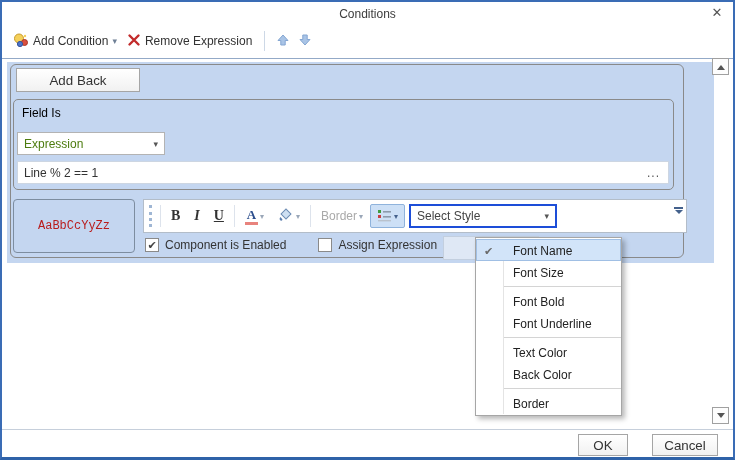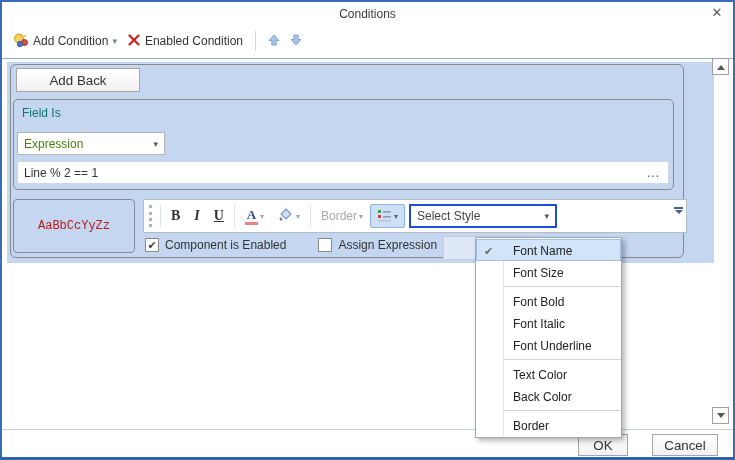--- a/index.html
+++ b/index.html
@@ -19,21 +19,21 @@
   .tb-sep{width:1px;height:20px;background:#cdd8e6;margin:0 7px;}
   .chev{font-size:9px;color:#6e7f95;line-height:1;}
   .arrow-btn{padding:2px 4px;}
   
   .content{position:absolute;top:56px;left:0;right:0;bottom:26px;background:#fff;border-top:1px solid #93a9c7;}
   .panel{position:absolute;left:5px;top:60px;width:707px;height:201px;background:#c4d6f0;}
   .item-border{position:absolute;left:3px;top:2px;width:674px;height:194px;border:1px solid #898989;border-radius:6px;}
   .btn{background:linear-gradient(#ffffff,#f1f1f1);border:1px solid #a5a5a5;color:#333;text-align:center;cursor:pointer;}
   .add-level{position:absolute;left:9px;top:6px;width:124px;height:24px;line-height:22px;}
   .field-group{position:absolute;left:6px;top:37px;width:661px;height:91px;border:1px solid #8a8a8a;border-radius:5px;}
-  .field-label{position:absolute;left:8px;top:6px;color:#0f766e;}
+  .field-label{position:absolute;left:8px;top:6px;color:#000000;}
   .combo{position:absolute;background:#fff;border:1px solid #b3b3b3;display:flex;align-items:center;padding:0 6px;cursor:pointer;}
   .combo .val{flex:1;color:#4d7c0f;}
   .combo .carrot{font-size:9px;color:#555;}
   .type-combo{left:3px;top:32px;width:148px;height:23px;}
   .expr-field{position:absolute;left:3px;top:61px;width:652px;height:23px;background:#fff;border:1px solid #cdd6e2;display:flex;align-items:center;padding:0 6px;}
   .expr-field .val{flex:1;}
   .more-btn{color:#555;cursor:pointer;padding:0 2px;letter-spacing:1px;}
   .preview{position:absolute;left:6px;top:137px;width:122px;height:54px;border:1px solid #7d8da0;border-radius:4px;
     display:flex;align-items:center;justify-content:center;
     font-family:"Liberation Mono","DejaVu Sans Mono",monospace;font-size:12px;color:#b91c1c;}
@@ -106,21 +106,21 @@
       </span>
       <span>Add Condition</span>
       <span class="chev">▾</span>
     </div>
     <div class="tb-btn">
       <span>
         <svg width="14" height="14" viewBox="0 0 14 14">
           <path d="M2.5 2.5 L11.5 11.5 M11.5 2.5 L2.5 11.5" stroke="#c22b2b" stroke-width="2.4" stroke-linecap="round"></path>
         </svg>
       </span>
-      <span>Enabled Condition</span>
+      <span>Remove Expression</span>
     </div>
     <div class="tb-sep"></div>
     <div class="tb-btn arrow-btn">
       <span>
         <svg width="14" height="14" viewBox="0 0 14 14">
           <path d="M7 2 L12 7.5 H9.2 V12 H4.8 V7.5 H2 Z" fill="#a9c4e6" stroke="#84a6d2"></path>
         </svg>
       </span>
     </div>
     <div class="tb-btn arrow-btn">
@@ -228,21 +228,20 @@
   </div>
 
   <div class="menu">
     <div class="menu-item hl">
       <span class="menu-check">✔</span>
       <span>Font Name</span>
     </div>
     <div class="menu-item"><span>Font Size</span></div>
     <div class="menu-sep"></div>
     <div class="menu-item"><span>Font Bold</span></div>
-    <div class="menu-item"><span>Font Italic</span></div>
     <div class="menu-item"><span>Font Underline</span></div>
     <div class="menu-sep"></div>
     <div class="menu-item"><span>Text Color</span></div>
     <div class="menu-item"><span>Back Color</span></div>
     <div class="menu-sep"></div>
     <div class="menu-item"><span>Border</span></div>
   </div>
 
   <div class="footer">
     <button class="btn ok-btn">OK</button>

